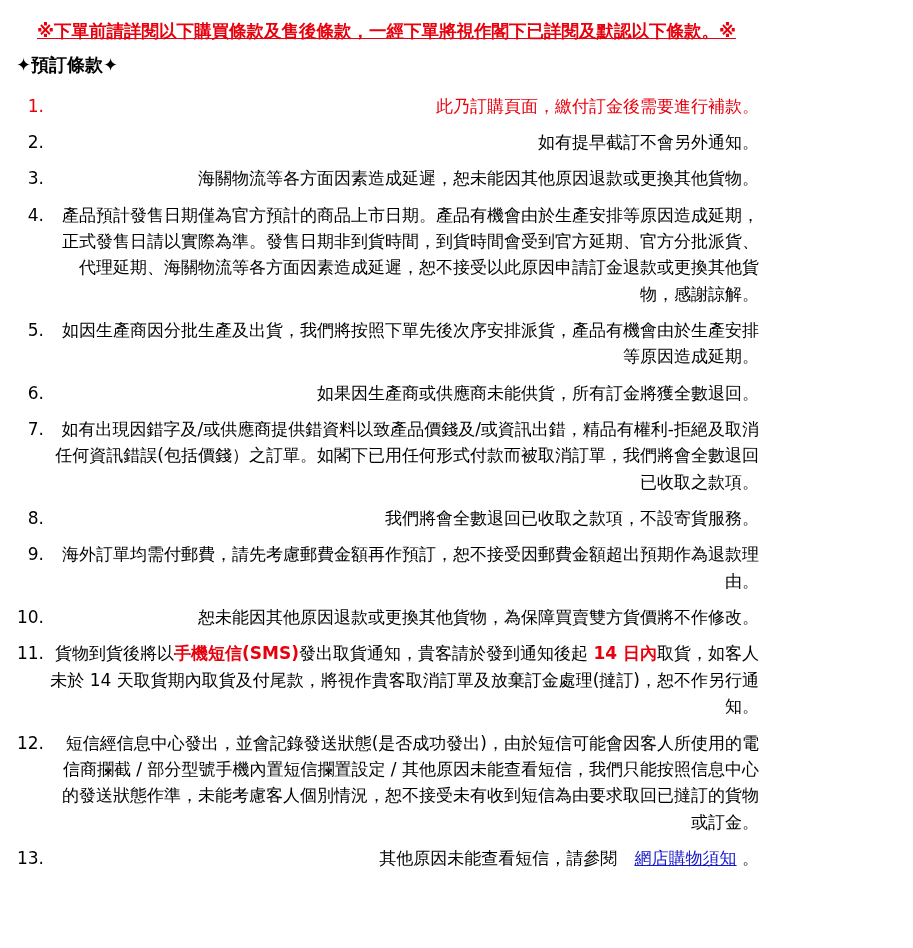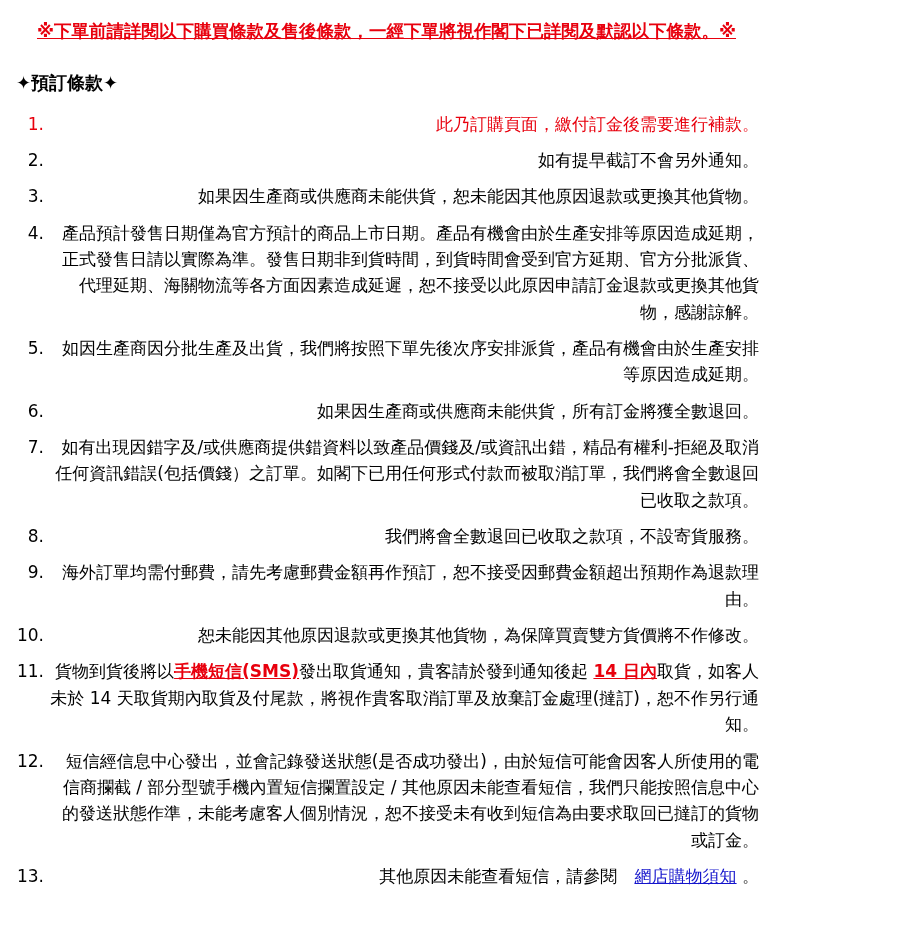--- a/index.html
+++ b/index.html
@@ -26,21 +26,21 @@
     font-size: 17.5px;
     text-decoration: underline;
     letter-spacing: 0px;
     margin: 10px 0 0 0;
     text-align: center;
     line-height: 1.3;
   }
   .section-title {
     font-weight: bold;
     font-size: 18px;
-    margin: 26px 0 14px 2px;
+    margin: 8px 0 14px 2px;
     color: #000;
   }
   ol.terms {
     margin: 0;
     padding: 0;
     list-style: none;
     counter-reset: term;
   }
   ol.terms > li {
     position: relative;
@@ -60,21 +60,20 @@
   }
   ol.terms > li.wide::before {
     left: -2px;
     width: 32px;
   }
   li.red, li.red::before {
     color: #e8000d;
   }
   .u-red {
     color: #e8000d;
-    text-decoration: underline;
     font-weight: bold;
   }
   .link {
     color: #1414cc;
     text-decoration: underline;
     margin-left: 12px;
   }
   .spacer { height: 8px; }
 </style>
 </head>
@@ -90,21 +89,21 @@
 
     <li class="red">
       <span>此乃訂購頁面，繳付訂金後需要進行補款。</span>
     </li>
 
     <li>
       <span>如有提早截訂不會另外通知。</span>
     </li>
 
     <li>
-      <span>如果因生產商或供應商未能供貨，恕未能因其他原因退款或更換其他貨物。</span>
+      <span>海關物流等各方面因素造成延遲，恕未能因其他原因退款或更換其他貨物。</span>
     </li>
 
     <li>
       <span>產品預計發售日期僅為官方預計的商品上市日期。產品有機會由於生產安排等原因造成延期，正式發售日請以實際為準。發售日期非到貨時間，到貨時間會受到官方延期、官方分批派貨、代理延期、海關物流等各方面因素造成延遲，恕不接受以此原因申請訂金退款或更換其他貨物，感謝諒解。</span>
     </li>
 
     <li>
       <span>如因生產商因分批生產及出貨，我們將按照下單先後次序安排派貨，產品有機會由於生產安排等原因造成延期。</span>
     </li>
 

